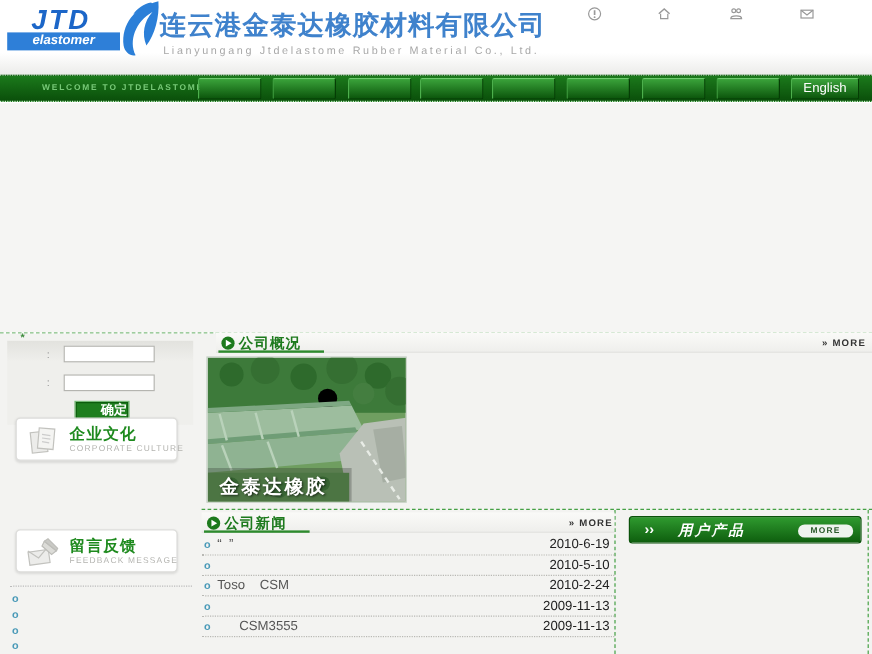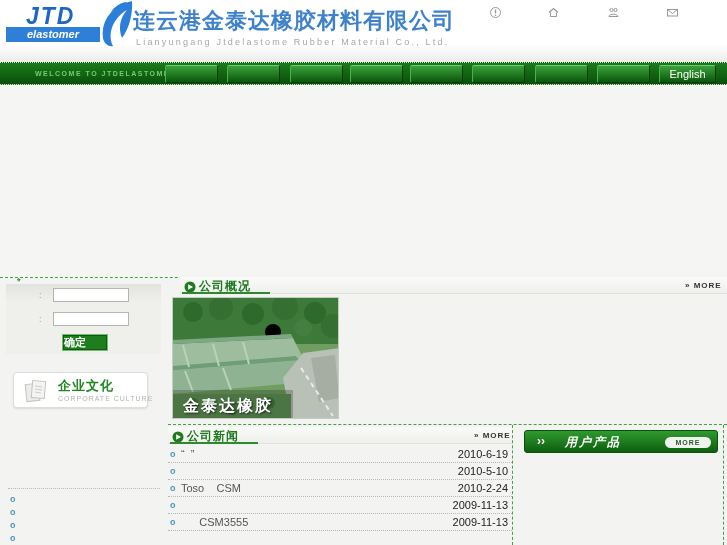--- a/index.html
+++ b/index.html
@@ -42,21 +42,21 @@
 
   
   .side-star { left:17px; top:276px; color:#3a8a3a; font-size:9px; font-weight:bold; }
   .login-box { left:6px; top:284px; width:155px; height:70px;
     background:linear-gradient(#e2e2de,#efefec 25%); }
   .login-label { color:#999; font-size:9px; }
   .login-input { position:absolute; left:47px; width:76px; height:14px;
     border:1px solid #b5b5b0; background:#fff; font-size:10px; padding:0 2px; }
   .login-submit { left:57px; top:51px; width:44px; height:15px; background:#1e7e1e;
     border:1px solid #0c5c0c; outline:1px solid #77b877; color:#fff; font-size:11px;
-    line-height:13px; text-align:left; cursor:pointer; font-weight:bold; }
+    line-height:13px; text-align:right; cursor:pointer; font-weight:bold; }
   .menu-card { left:13px; width:135px; height:36px; background:#fff;
     border:1px solid #dddddb; border-radius:4px;
     box-shadow:0 1px 2px rgba(0,0,0,.10); cursor:pointer; }
   .menu-icon { position:absolute; left:8px; top:4px; }
   .menu-title { position:absolute; left:44px; top:4px; font-size:13px; font-weight:bold;
     color:#1e8a1e; letter-spacing:1px; }
   .menu-sub { position:absolute; left:44px; top:22px; font-size:7px; color:#b4b4b0;
     letter-spacing:1px; white-space:nowrap; }
   .side-dots { left:8px; top:488px; width:152px; border-top:1px dotted #bbb; }
   .side-bullet { left:10px; color:#4a9ab8; font-size:9px; font-weight:bold; cursor:pointer; }
@@ -170,35 +170,47 @@
   <div class="abs side-star">*</div>
 
   <div class="abs login-box">
     <span class="abs login-label" style="left:33px;top:6px">:</span>
     <input class="login-input" style="top: 4px;">
     <span class="abs login-label" style="left:33px;top:30px">:</span>
     <input class="login-input" style="top: 28px;">
     <div class="abs login-submit">确定</div>
   </div>
 
-  <div class="abs menu-card" style="top:372px">
+  <div class="abs menu-card" style="top:348px">
     <span class="menu-icon">
       <svg width="28" height="28" viewBox="0 0 28 28">
         <rect x="4" y="7" width="13" height="17" fill="#ececea" stroke="#c2c2be" transform="rotate(-6 10 15)"></rect>
         <rect x="10" y="4" width="13" height="17" fill="#f4f4f2" stroke="#c2c2be" transform="rotate(5 16 12)"></rect>
         <line x1="13" y1="9" x2="20" y2="10" stroke="#cccccc"></line>
         <line x1="13" y1="12" x2="20" y2="13" stroke="#cccccc"></line>
         <line x1="13" y1="15" x2="19" y2="16" stroke="#cccccc"></line>
       </svg>
     </span>
     <span class="menu-title">企业文化</span>
     <span class="menu-sub">CORPORATE CULTURE</span>
   </div>
 
 
+  <div class="abs menu-card" style="top:441px">
+    <span class="menu-icon">
+      <svg width="28" height="28" viewBox="0 0 28 28">
+        <rect x="2" y="13" width="17" height="11" fill="#ececea" stroke="#c2c2be" transform="rotate(-8 10 18)"></rect>
+        <path d="M2,12 L10,19 L19,11" fill="none" stroke="#c2c2be" transform="rotate(-8 10 18)"></path>
+        <path d="M15,5 L25,13 L21,16 L13,9 Z" fill="#dcdcd8" stroke="#bdbdb9"></path>
+        <path d="M15,5 L18,3 L26,11 L25,13 Z" fill="#c9c9c5" stroke="#bdbdb9"></path>
+      </svg>
+    </span>
+    <span class="menu-title">留言反馈</span>
+    <span class="menu-sub">FEEDBACK MESSAGE</span>
+  </div>
 
   <div class="abs side-dots"></div>
   <span class="abs side-bullet" style="top:494px">o</span>
   <span class="abs side-bullet" style="top:507px">o</span>
   <span class="abs side-bullet" style="top:520px">o</span>
   <span class="abs side-bullet" style="top:533px">o</span>
 
   <div class="abs sec-head" style="left:180px;top:277px;width:559px">
     <span class="sec-icon">
       <svg width="12" height="12" viewBox="0 0 12 12">

